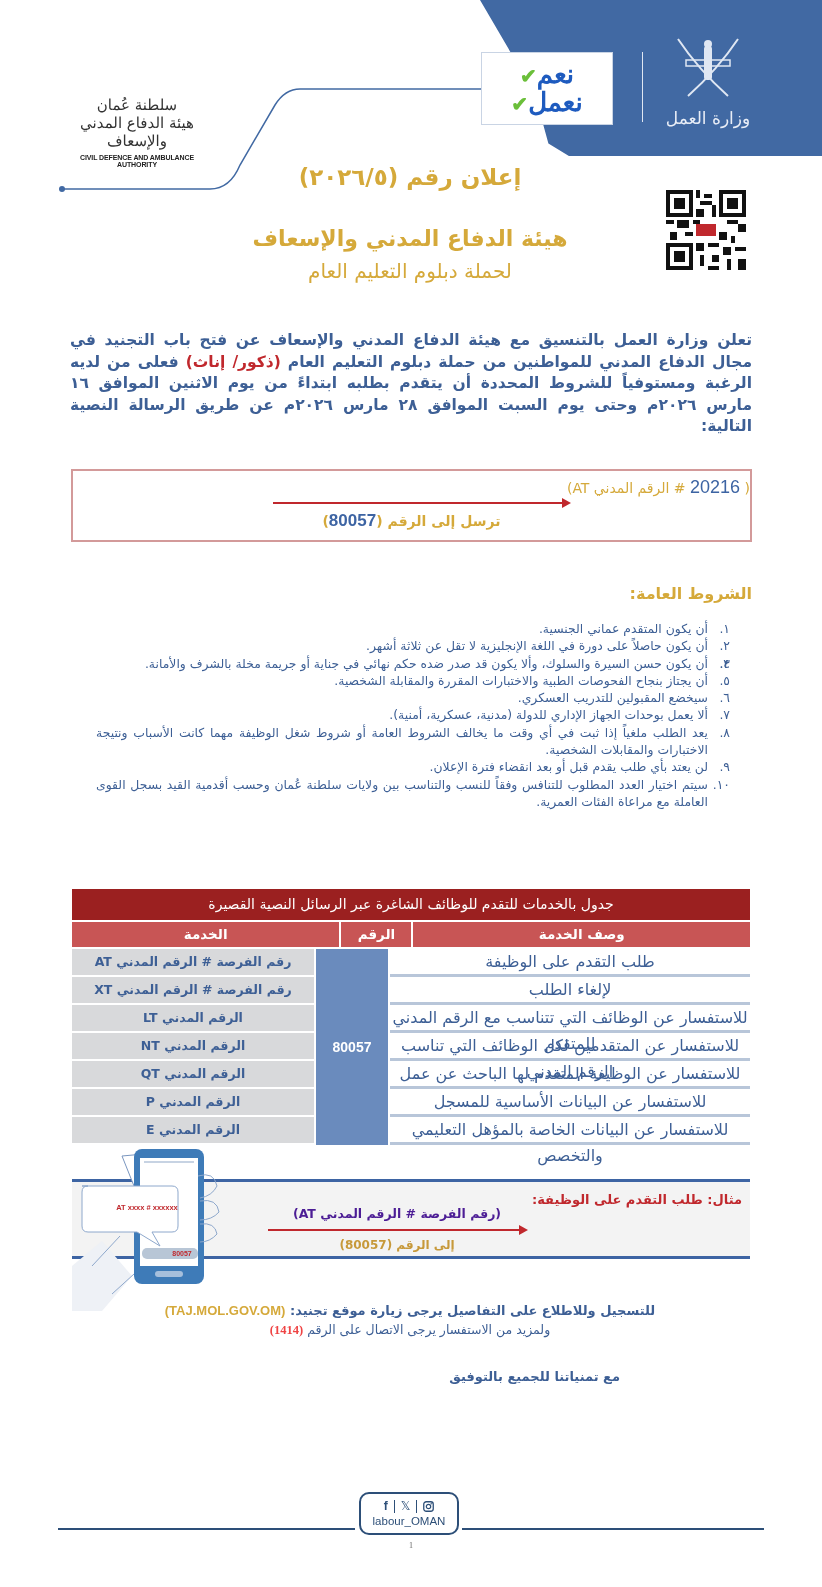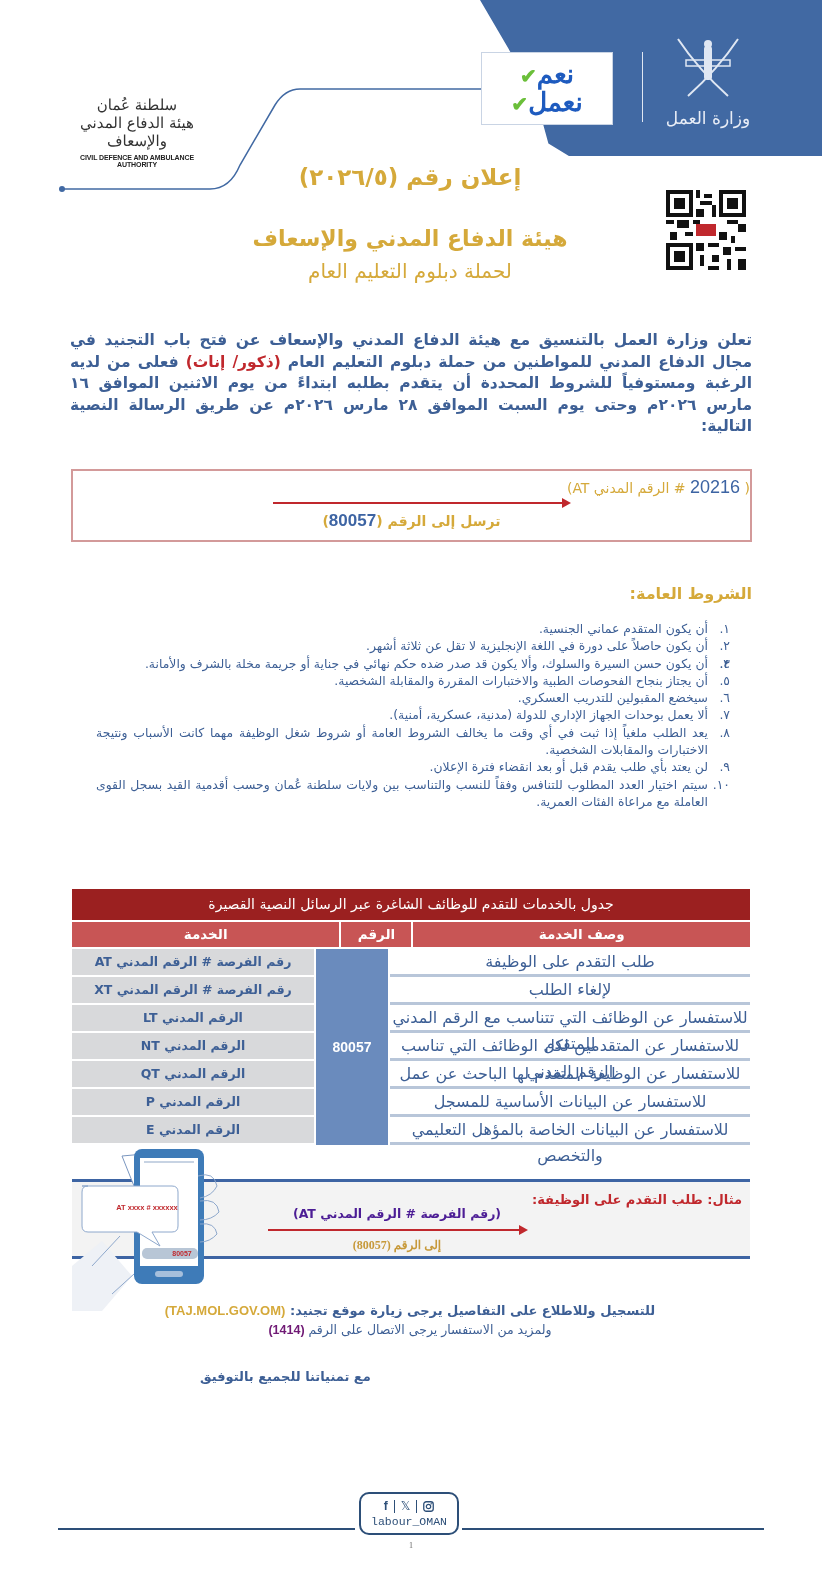--- a/index.html
+++ b/index.html
@@ -59,36 +59,36 @@
   .col-num { width: 72px; margin: 0 2px; background: #6a8bbd; display: flex; align-items: center; justify-content: center; color: #fff; font-family: "Liberation Sans", sans-serif; font-weight: bold; font-size: 14px; }
   .col-svc { width: 242px; }
   .desc-cell { height: 28px; line-height: 26px; text-align: center; font-size: 16px; color: #3d5f95; border-bottom: 3px solid #b8c6d9; }
   .svc-cell { height: 26px; margin-bottom: 2px; line-height: 26px; text-align: center; font-size: 12.5px; font-weight: bold; color: #3d5f95; background: #d8d9db; }
 
   .example { position: absolute; left: 72px; top: 1143px; width: 678px; height: 80px; background: #f3f3f3; border-top: 3px solid #3d64a3; border-bottom: 3px solid #3d64a3; margin-top: 36px; }
   .ex-title { position: absolute; right: 8px; top: 10px; direction: rtl; font-size: 13px; font-weight: bold; color: #c0282d; }
   .ex-l1 { position: absolute; left: 195px; top: 24px; width: 260px; text-align: center; direction: rtl; font-size: 12.5px; font-weight: bold; color: #4c1d95; }
   .ex-arrow { position: absolute; left: 196px; top: 47px; width: 252px; height: 2px; background: #c0282d; }
   .ex-arrow::after { content: ""; position: absolute; right: -8px; top: -4px; border-left: 9px solid #c0282d; border-top: 5px solid transparent; border-bottom: 5px solid transparent; }
-  .ex-l2 { position: absolute; left: 195px; top: 56px; width: 260px; text-align: center; direction: rtl; font-size: 12px; font-weight: bold; color: #c7993a; font-family: Liberation Serif, serif; }
+  .ex-l2 { position: absolute; left: 195px; top: 56px; width: 260px; text-align: center; direction: rtl; font-size: 12px; font-weight: bold; color: #c7993a; }
 
   .phone-illus { position: absolute; left: 72px; top: 1146px; width: 160px; height: 165px; }
 
   .reg-line { position: absolute; left: 100px; top: 1303px; width: 620px; text-align: center; direction: rtl; font-size: 13px; font-weight: bold; color: #3d5f95; }
   .reg-line .gold { color: #d5a93a; font-family: "Liberation Sans", sans-serif; }
   .inq-line { position: absolute; left: 100px; top: 1322px; width: 620px; text-align: center; direction: rtl; font-size: 12.5px; color: #3d5f95; }
-  .inq-line .gold { color: #701a75; font-weight: bold; font-family: Liberation Sans, sans-serif; }
-  .wishes { position: absolute; left: 200px; top: 1369px; width: 420px; text-align: left; direction: rtl; font-size: 13px; font-weight: bold; color: #3d5f95; }
+  .inq-line .gold { color: #ef4444; font-weight: bold; font-family: Liberation Serif, serif; }
+  .wishes { position: absolute; left: 200px; top: 1369px; width: 420px; text-align: right; direction: rtl; font-size: 13px; font-weight: bold; color: #3d5f95; }
 
   .footer-line-l { position: absolute; left: 58px; top: 1528px; width: 297px; height: 2px; background: #2d4f78; }
   .footer-line-r { position: absolute; left: 462px; top: 1528px; width: 302px; height: 2px; background: #2d4f78; }
   .social-box { position: absolute; left: 359px; top: 1492px; width: 100px; height: 43px; border: 2px solid #2d4f78; border-radius: 10px; text-align: center; }
   .social-icons { display: flex; justify-content: center; align-items: center; gap: 6px; margin-top: 4px; color: #2d4f78; font-size: 12px; height: 16px; }
   .social-icons .sep { width: 1px; height: 13px; background: #2d4f78; }
-  .handle { font-family: Liberation Mono, monospace; font-size: 11.5px; color: #2d4f78; margin-top: 1px; }
+  .handle { font-family: Liberation Sans, sans-serif; font-size: 11.5px; color: #2d4f78; margin-top: 1px; }
   .page-no { position: absolute; left: 400px; top: 1541px; width: 22px; text-align: center; font-family: "Liberation Serif", serif; font-size: 8px; color: #666; }
 </style>
 </head>
 <body>
 
 <div class="blue-banner"></div>
 
 <svg class="deco-line" viewBox="0 0 822 200">
   <path d="M481 89 L300 89 Q285 89 275 105 L240 165 Q230 189 210 189 L62 189" fill="none" stroke="#4169a3" stroke-width="1.5"></path>
   <circle cx="62" cy="189" r="3" fill="#4169a3"></circle>

